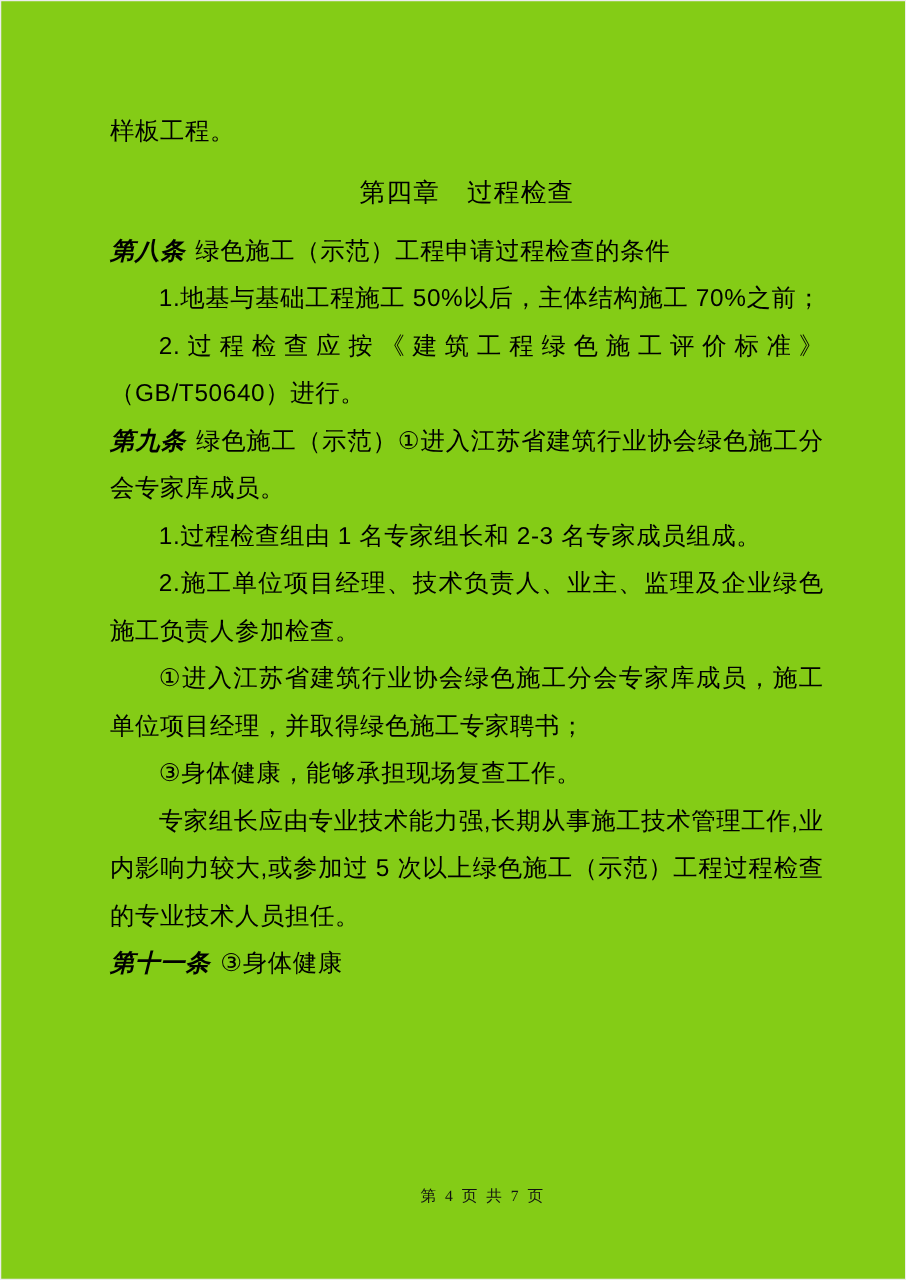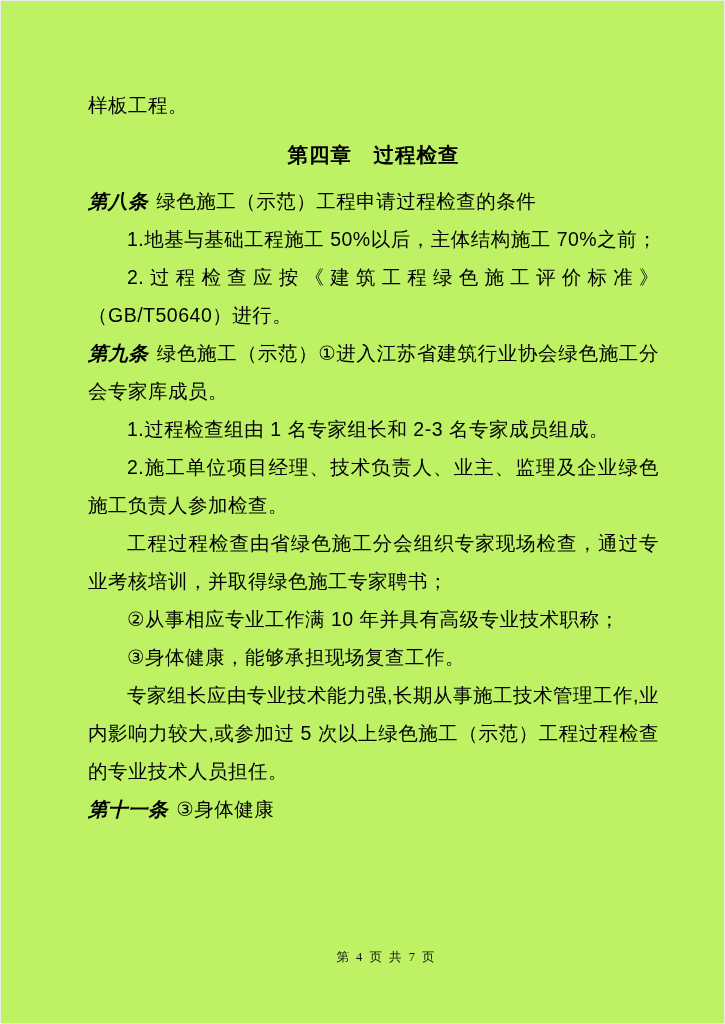--- a/index.html
+++ b/index.html
@@ -5,21 +5,21 @@
   html, body {
     margin: 0;
     padding: 0;
     background: #ffffff;
   }
   .page {
     position: relative;
     width: 725px;
     height: 1024px;
     box-sizing: border-box;
-    background: #bef264;
+    background: #84cc16;
     outline: 1px solid #ececec;
     outline-offset: -1px;
     font-family: "Liberation Sans", "DejaVu Sans", sans-serif;
     color: #000000;
     overflow: hidden;
   }
   .content {
     position: absolute;
     top: 86px;
     left: 88px;
@@ -30,21 +30,21 @@
     text-align: justify;
     letter-spacing: 0.5px;
   }
   .content p {
     margin: 0;
     padding: 0;
   }
   .chapter-heading {
     margin: 12px 0 8px 0;
     font-size: 20.5px;
-    font-weight: bold;
+    font-weight: normal;
     text-align: center;
     line-height: 38px;
     letter-spacing: 1px;
   }
   .article-label {
     font-weight: bold;
     margin-right: 0.42em;
     font-style: italic;
   }
   .indented {
@@ -80,23 +80,22 @@
     <p class="indented">2.过程检查应按《建筑工程绿色施工评价标准》（GB/T50640）进行。</p>
 
     <p><span class="article-label">第九条</span><span>绿色施工（示范）①进入江苏省建筑行业协会绿色施工分会专家库成员。</span></p>
 
 
     <p class="indented">1.过程检查组由 1 名专家组长和 2-3 名专家成员组成。</p>
 
     <p class="indented">2.施工单位项目经理、技术负责人、业主、监理及企业绿色施工负责人参加检查。</p>
 
 
-    <p class="indented">工程过程检查由省绿色施工分会组织专家现场检查，通过专业考核培训，并取得绿色施工专家聘书；</p>
+    <p class="indented">①进入江苏省建筑行业协会绿色施工分会专家库成员，施工单位项目经理，并取得绿色施工专家聘书；</p>
 
-    <p class="indented">②从事相应专业工作满 10 年并具有高级专业技术职称；</p>
 
     <p class="indented">③身体健康，能够承担现场复查工作。</p>
 
 
     <p class="indented">专家组长应由专业技术能力强,长期从事施工技术管理工作,业内影响力较大,或参加过 5 次以上绿色施工（示范）工程过程检查的专业技术人员担任。</p>
 
     <p><span class="article-label">第十一条</span><span>③身体健康</span></p>
 
   </div>
 

